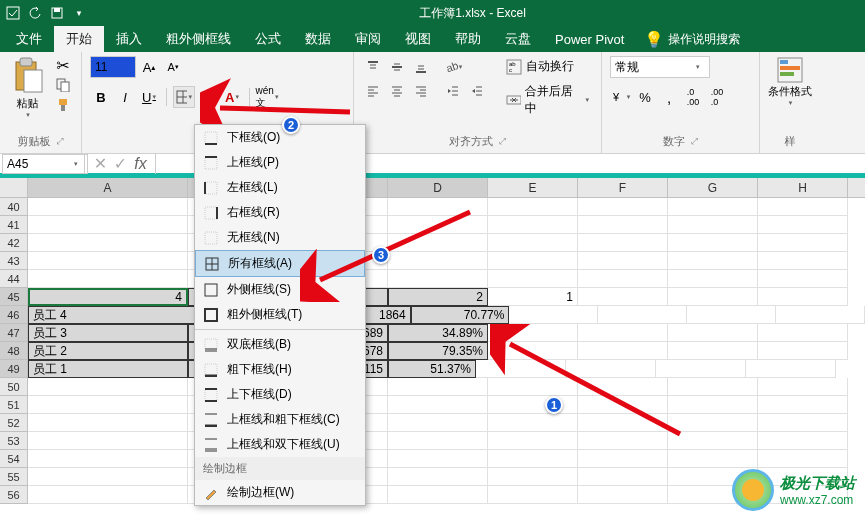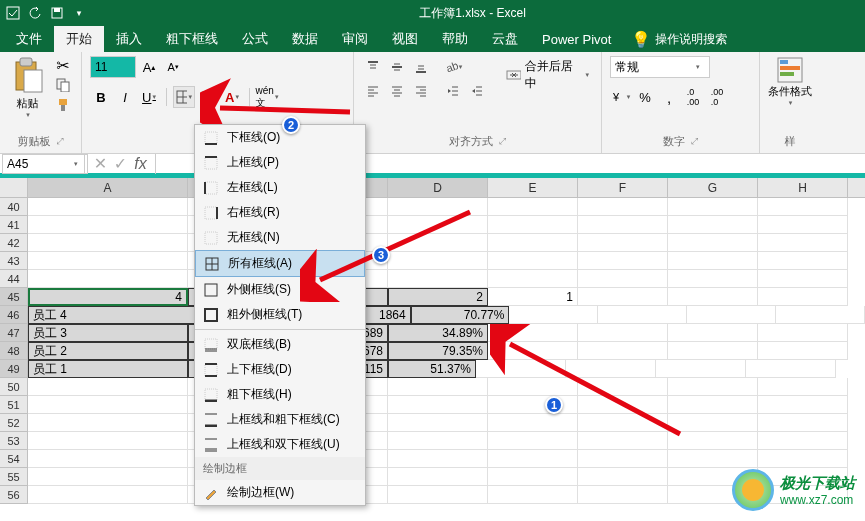--- a/index.html
+++ b/index.html
@@ -23,21 +23,21 @@
     .ribbon-expand { font-size: 9px; color: #888; margin-left: 6px; }
     
     .paste-btn { display: flex; flex-direction: column; align-items: center; width: 42px; }
     .paste-icon { width: 32px; height: 38px; }
     .paste-label { font-size: 11px; margin-top: 2px; }
     .small-btns { display: flex; flex-direction: column; gap: 2px; margin-left: 2px; }
     .small-btn { width: 20px; height: 18px; display: flex; align-items: center; justify-content: center; }
     
     .font-row { display: flex; gap: 2px; align-items: center; margin-bottom: 4px; }
     .font-select { width: 160px; height: 22px; border: 1px solid #ccc; font-size: 12px; padding: 0 4px; background: #fff; }
-    .size-select { width: 46px; height: 22px; border: 1px solid #ccc; font-size: 12px; padding: 0 4px; background: #14b8a6; }
+    .size-select { width: 46px; height: 22px; border: 1px solid #ccc; font-size: 12px; padding: 0 4px; background: #1d4ed8; }
     .ribbon-btn { width: 22px; height: 22px; display: flex; align-items: center; justify-content: center; font-size: 13px; cursor: pointer; }
     .ribbon-btn.bold { font-weight: bold; }
     .ribbon-btn.italic { font-style: italic; }
     .ribbon-btn.underline { text-decoration: underline; }
     .dropdown-arrow { font-size: 7px; margin-left: 1px; color: #666; }
     
     .border-btn { border: 1px solid #ccc; background: #e8e8e8; display: flex; align-items: center; padding: 0 2px; }
     
     .align-group { display: flex; flex-direction: column; gap: 2px; }
     .align-row { display: flex; gap: 2px; }
@@ -111,21 +111,21 @@
       </span>
     <span class="title-icon" style="color:#fff;font-size:9px">▾</span>
   </div>
   <div class="title-center">工作簿1.xlsx - Excel</div>
 </div>
 
 <div class="menu-bar">
   <div class="menu-item">文件</div>
   <div class="menu-item active">开始</div>
   <div class="menu-item">插入</div>
-  <div class="menu-item">粗下框线</div>
+  <div class="menu-item">粗外侧框线</div>
   <div class="menu-item">公式</div>
   <div class="menu-item">数据</div>
   <div class="menu-item">审阅</div>
   <div class="menu-item">视图</div>
   <div class="menu-item">帮助</div>
   <div class="menu-item">云盘</div>
   <div class="menu-item">Power Pivot</div>
   <div class="tell-me">
     <span class="tell-me-icon">💡</span>
     <span style="font-size:12px">操作说明搜索</span>
@@ -283,20 +283,28 @@
                 <line x1="6" y1="3" x2="12" y2="3" stroke="#555"></line>
                 <line x1="6" y1="7" x2="12" y2="7" stroke="#555"></line>
                 <line x1="6" y1="11" x2="12" y2="11" stroke="#555"></line>
               </svg>
             </div>
         </div>
       </div>
       <div class="wrap-btns">
         <div class="wrap-btn">
             <svg width="16" height="16">
+              <rect x="1" y="1" width="14" height="14" fill="none" stroke="#888"></rect>
+              <text x="3" y="7" font-size="6">ab</text>
+              <text x="3" y="13" font-size="6">c</text>
+            </svg>
+            <span>自动换行</span>
+          </div>
+        <div class="wrap-btn">
+            <svg width="16" height="16">
               <rect x="1" y="4" width="14" height="8" fill="none" stroke="#888"></rect>
               <path d="M4 8 L7 8 M9 8 L12 8" stroke="#555"></path>
               <path d="M6 6 L8 8 L6 10 M10 6 L8 8 L10 10" stroke="#555" fill="none"></path>
             </svg>
             <span>合并后居中</span>
             <span class="dropdown-arrow">▾</span>
           </div>
       </div>
     </div>
     <div class="ribbon-group-label">
@@ -648,34 +656,34 @@
           <line x1="1" y1="11" x2="13" y2="11" stroke="#333"></line>
           <line x1="1" y1="13" x2="13" y2="13" stroke="#333"></line>
         </svg>
       </span>
       <span>双底框线(B)</span>
     </div>
   <div class="bm-item">
       <span class="bm-icon">
         <svg width="14" height="14">
           <rect x="1" y="1" width="12" height="12" fill="none" stroke="#ccc" stroke-dasharray="1"></rect>
+          <line x1="1" y1="13" x2="13" y2="13" stroke="#333" stroke-width="3"></line>
+        </svg>
+      </span>
+      <span>粗下框线(H)</span>
+    </div>
+  <div class="bm-item">
+      <span class="bm-icon">
+        <svg width="14" height="14">
+          <rect x="1" y="1" width="12" height="12" fill="none" stroke="#ccc" stroke-dasharray="1"></rect>
           <line x1="1" y1="1" x2="13" y2="1" stroke="#333" stroke-width="2"></line>
           <line x1="1" y1="13" x2="13" y2="13" stroke="#333" stroke-width="2"></line>
         </svg>
       </span>
       <span>上下框线(D)</span>
-    </div>
-  <div class="bm-item">
-      <span class="bm-icon">
-        <svg width="14" height="14">
-          <rect x="1" y="1" width="12" height="12" fill="none" stroke="#ccc" stroke-dasharray="1"></rect>
-          <line x1="1" y1="13" x2="13" y2="13" stroke="#333" stroke-width="3"></line>
-        </svg>
-      </span>
-      <span>粗下框线(H)</span>
     </div>
   <div class="bm-item">
       <span class="bm-icon">
         <svg width="14" height="14">
           <line x1="1" y1="1" x2="13" y2="1" stroke="#333"></line>
           <line x1="1" y1="13" x2="13" y2="13" stroke="#333" stroke-width="3"></line>
         </svg>
       </span>
       <span>上框线和粗下框线(C)</span>
     </div>

